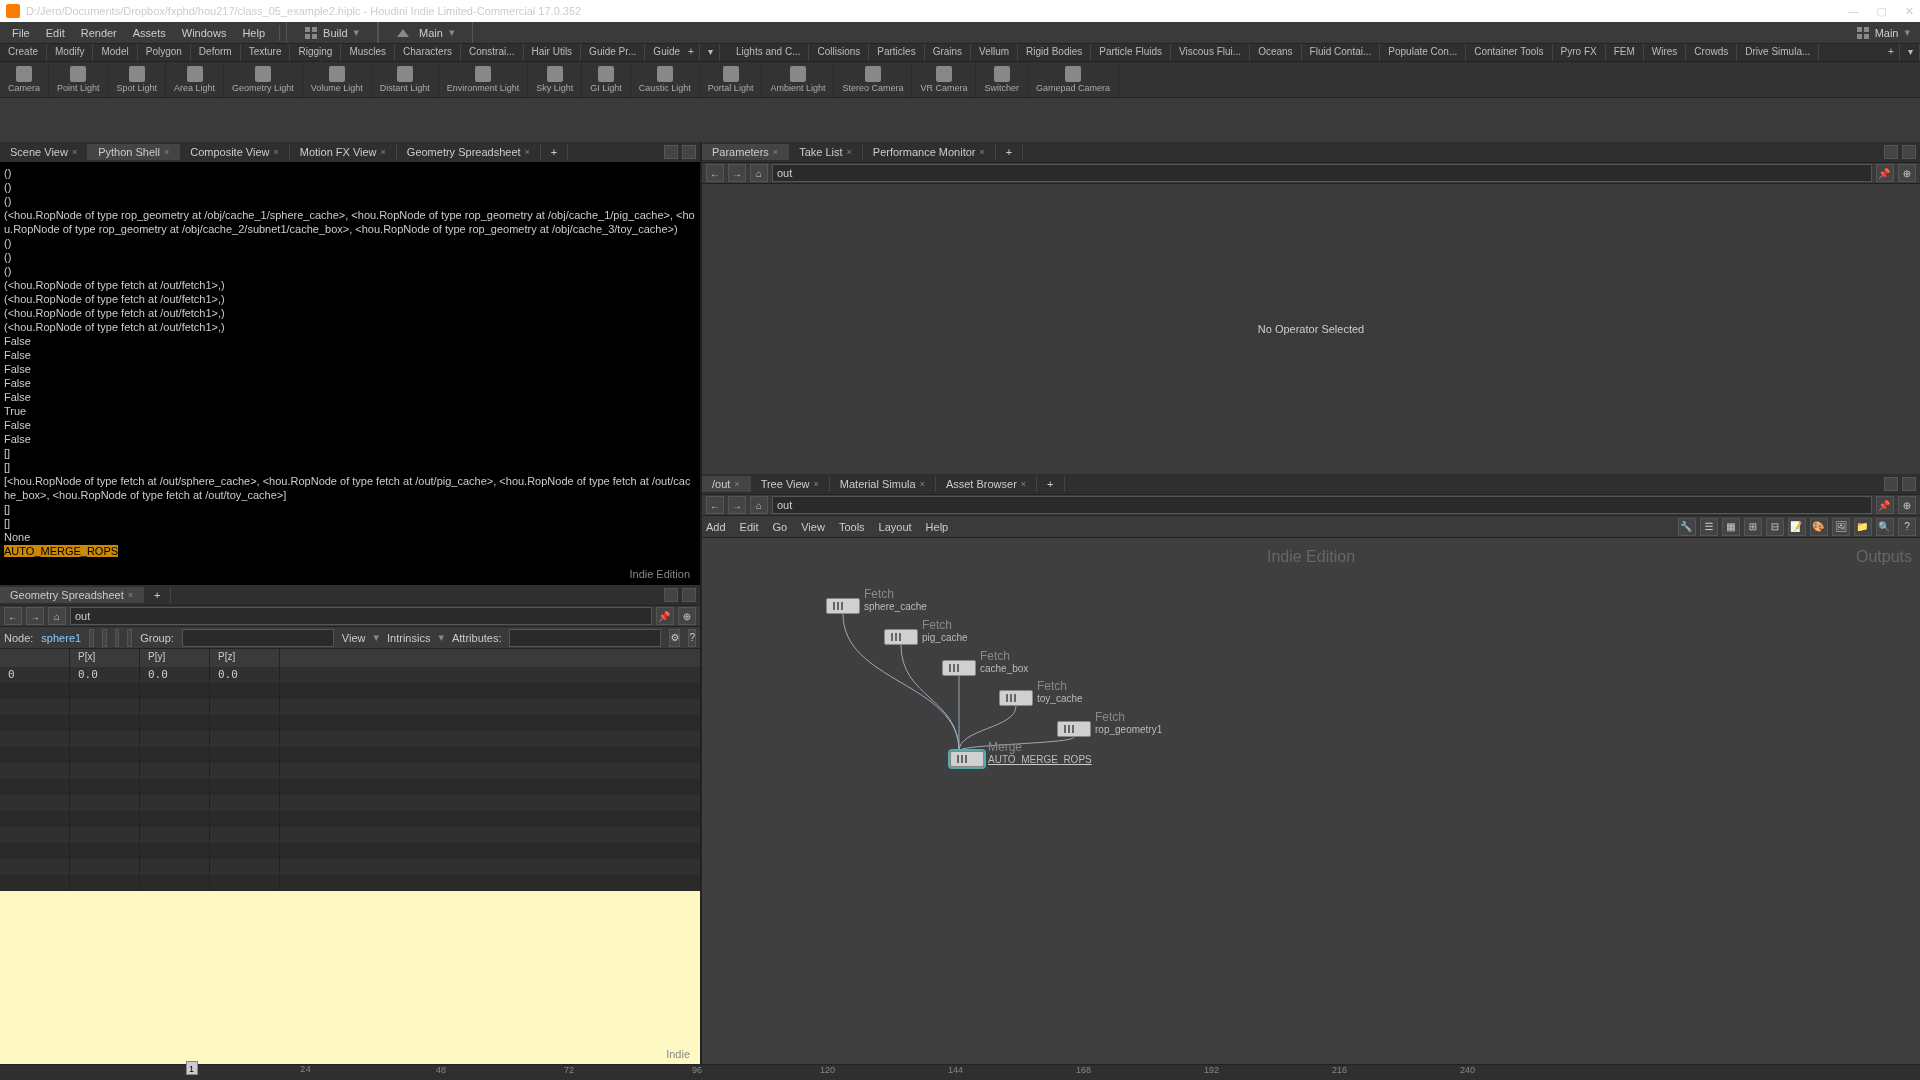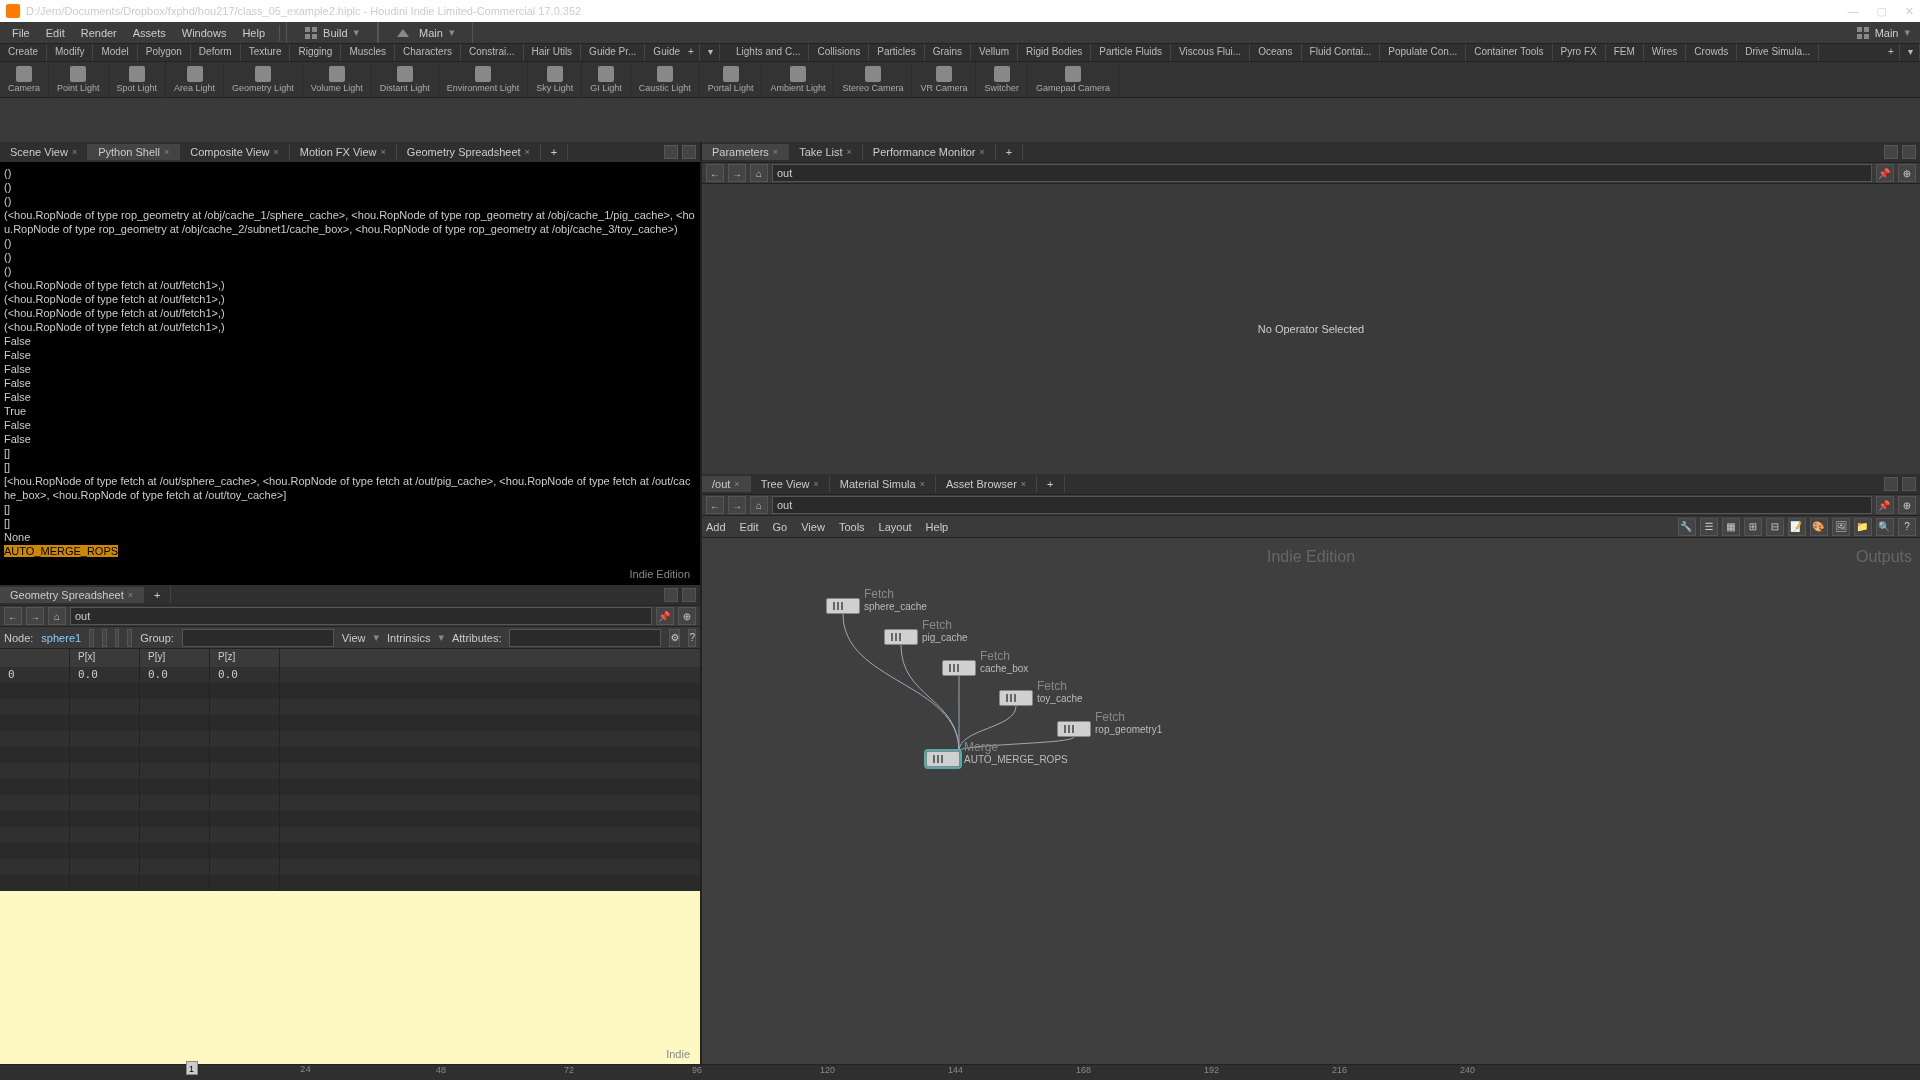--- a/index.html
+++ b/index.html
@@ -531,21 +531,21 @@
         <div class="node" style="left: 297px; top: 152px;">
           <div class="node-box"></div>
           <span class="node-type">Fetch</span>
           <span class="node-label">toy_cache</span>
         </div>
         <div class="node" style="left: 355px; top: 183px;">
           <div class="node-box"></div>
           <span class="node-type">Fetch</span>
           <span class="node-label">rop_geometry1</span>
         </div>
-        <div class="node selected" style="left: 224px; top: 213px;">
+        <div class="node selected" style="left: 248px; top: 213px; text-decoration: underline;">
           <div class="node-box"></div>
           <span class="node-type">Merge</span>
           <span class="node-label">AUTO_MERGE_ROPS</span>
         </div>
       </div>
   </div>
 </div>
 
 <div class="timeline">
   <div class="timeline-ruler" id="ruler">

